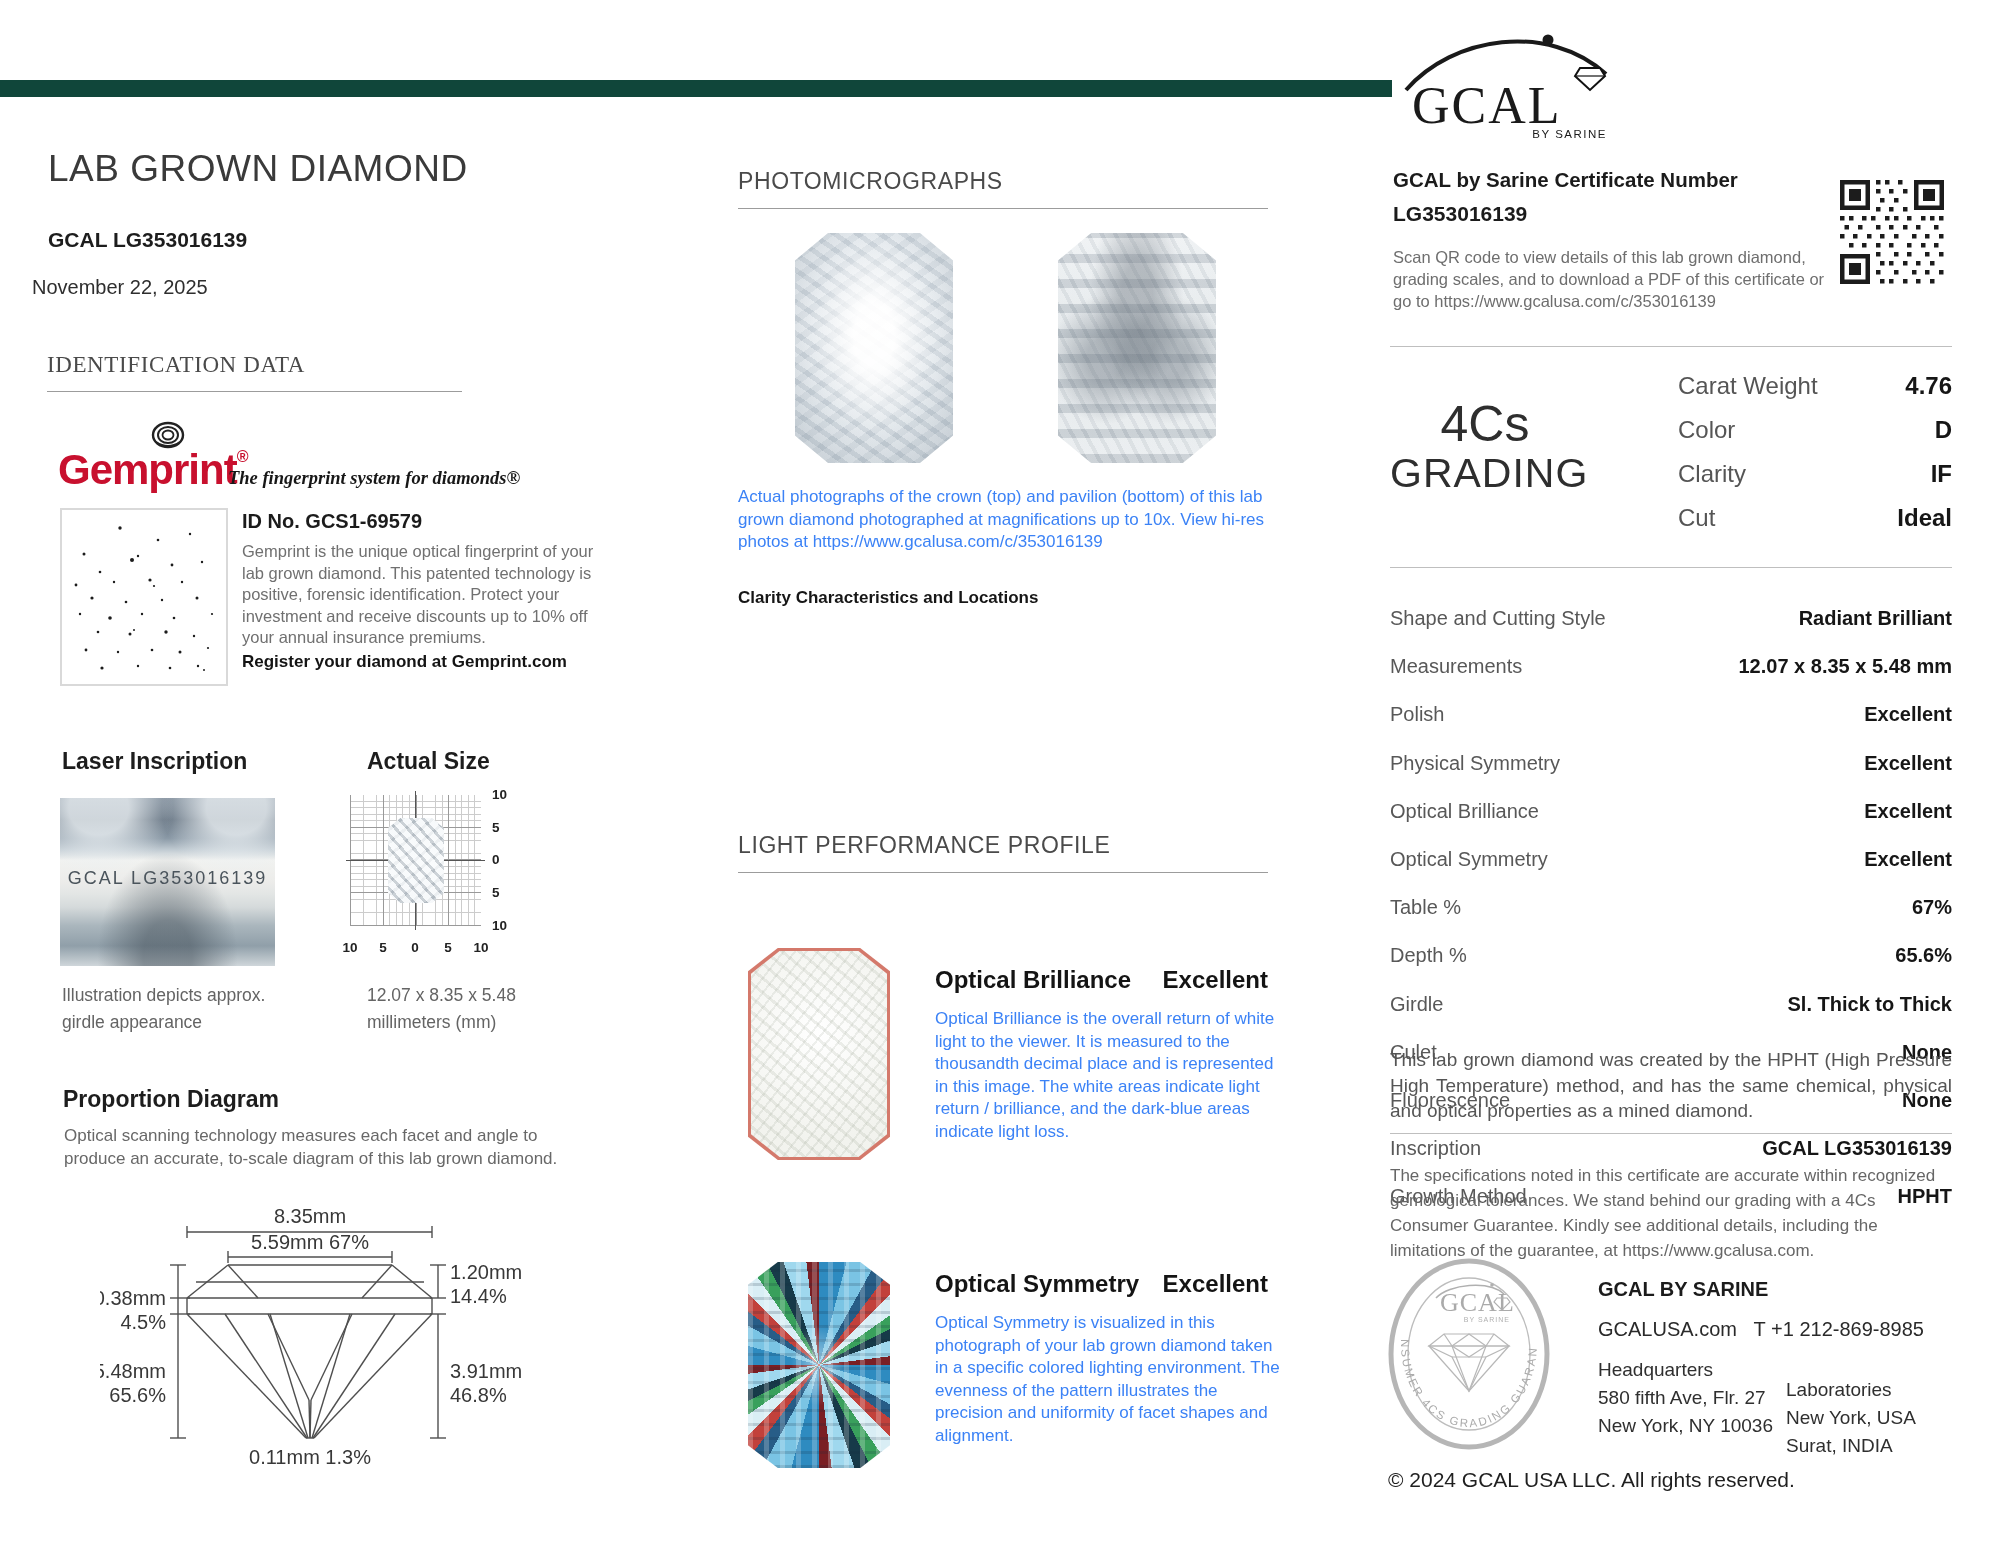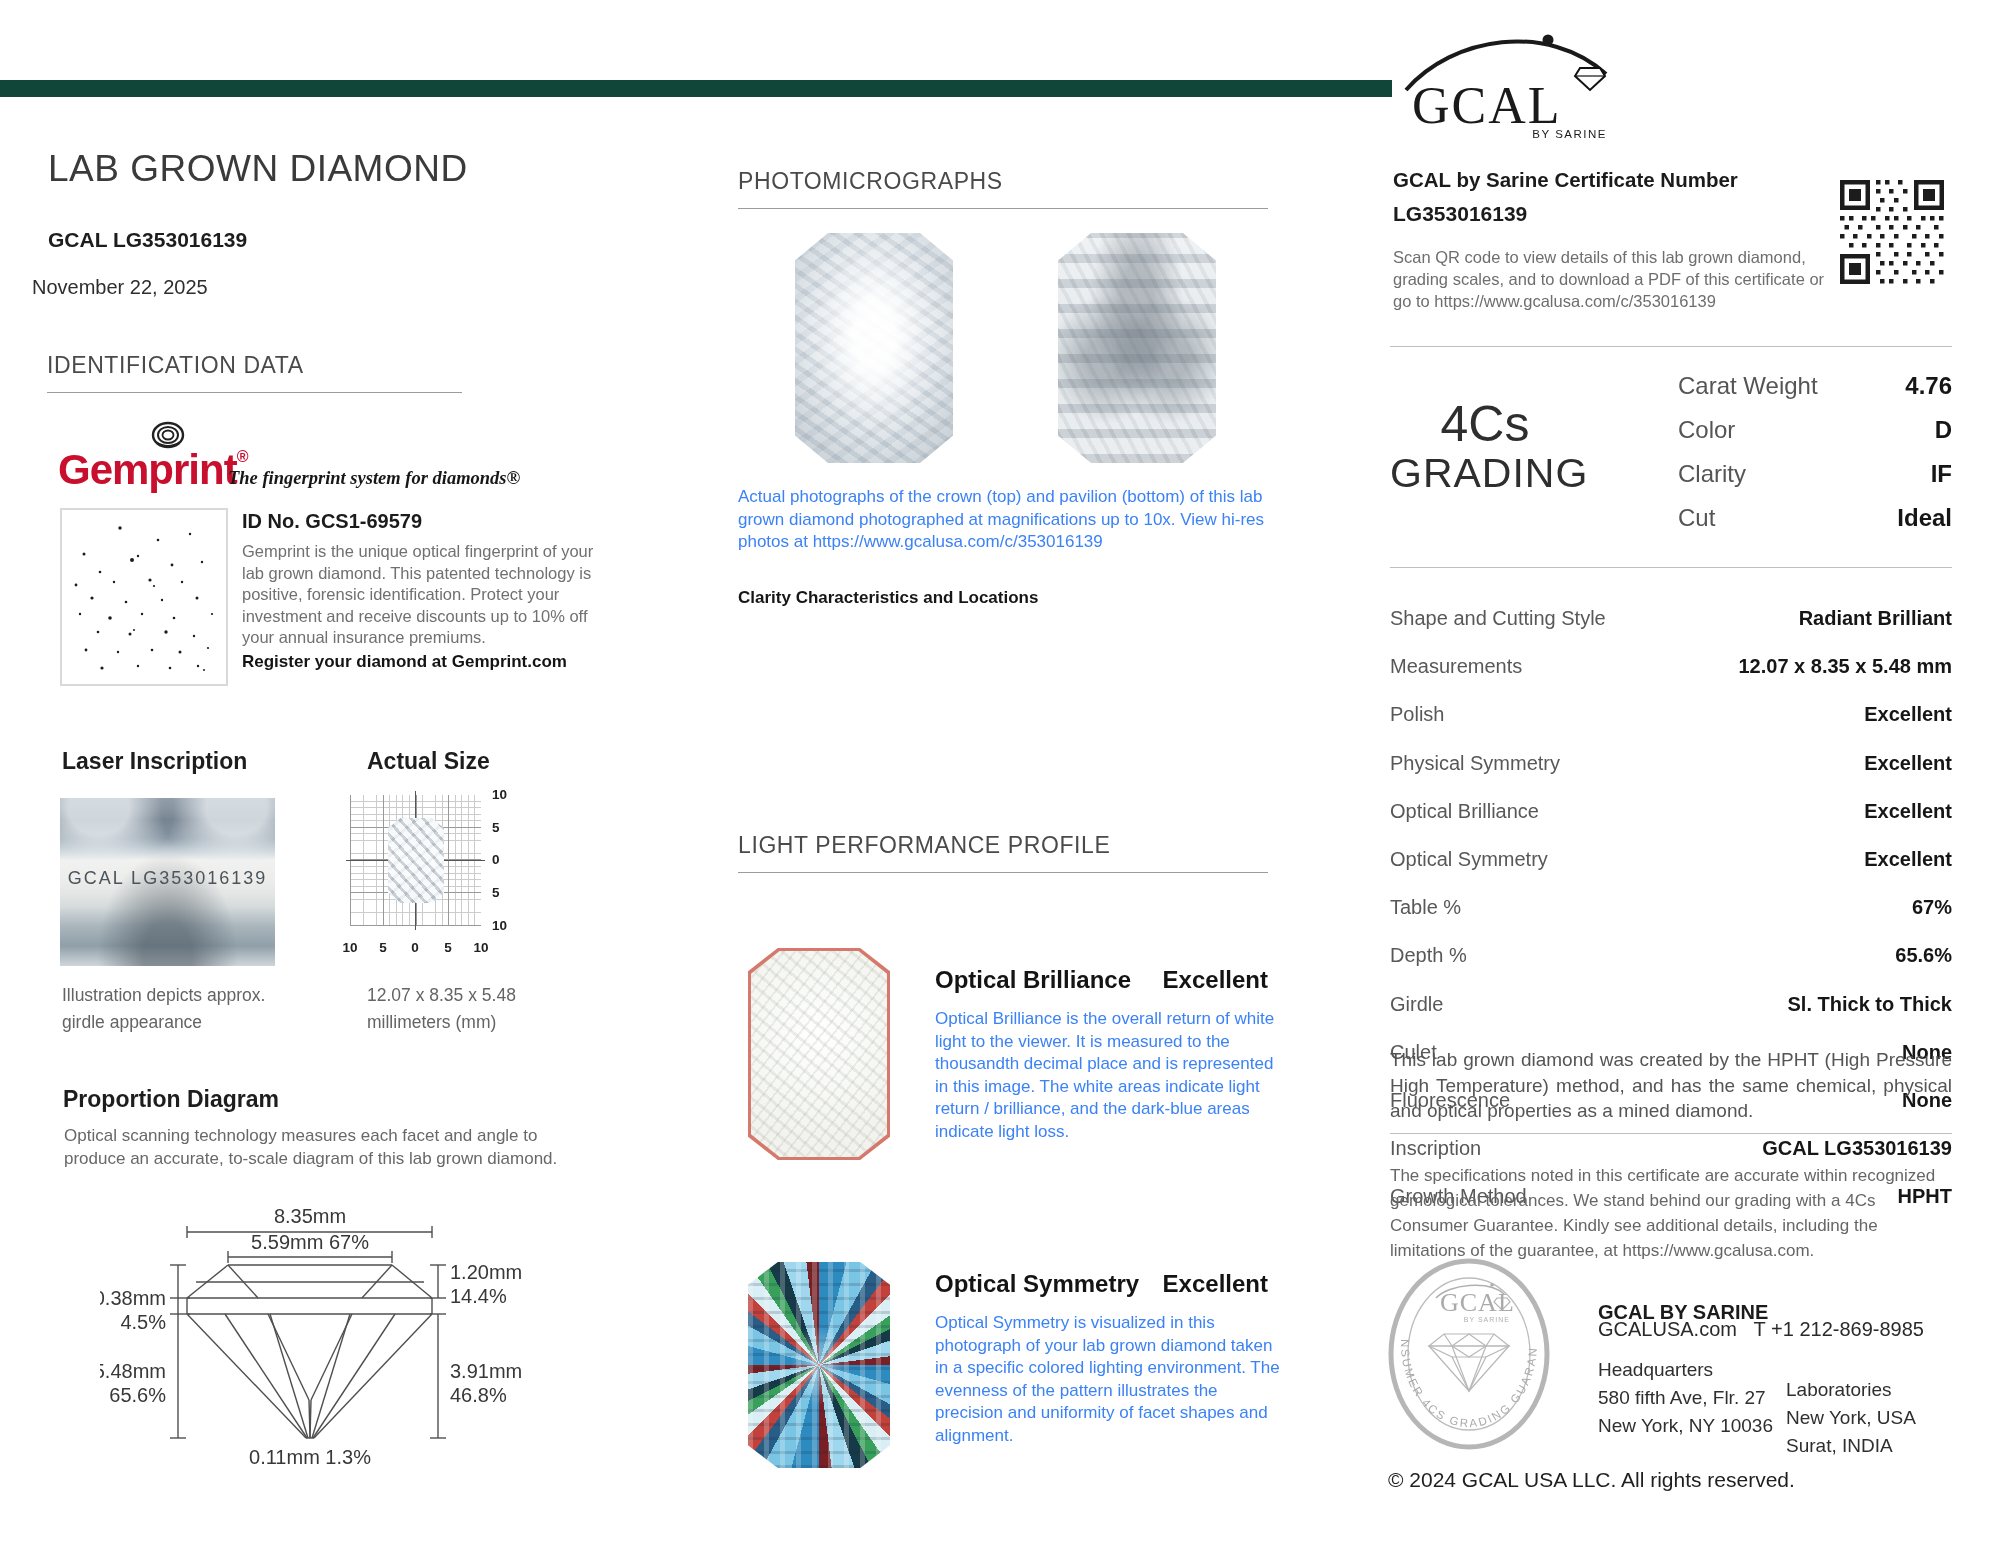--- a/index.html
+++ b/index.html
@@ -11,21 +11,21 @@
            border-bottom:1px solid #9c9c9c; padding-bottom:13px; }
   .sub-h { font-size:23px; font-weight:bold; color:#1d1d1d; }
   .body-t { font-size:17px; line-height:22.5px; color:#3b82f6; }
   .small-t { font-size:16.5px; line-height:21.5px; color:#707070; }
   .green-bar { left:0; top:80px; width:1392px; height:17px; background:#10463a; }
 
   
   .title { left:48px; top:148px; font-size:37px; font-weight:300; color:#3a3a3a; letter-spacing:.5px; }
   .certname { left:48px; top:228px; font-size:21px; font-weight:bold; color:#1d1d1d; }
   .date { left:32px; top:276px; font-size:20px; color:#2e2e2e; }
-  .idhead { left:47px; top:352px; width:415px; }
+  .idhead { left:47px; top:352px; width:415px;font-family:Liberation Serif, serif; }
 
   .gp-logo { left:58px; top:446px; font-size:42px; font-weight:800; letter-spacing:-1px; color:#c8102e; }
   .gp-reg { font-size:16px; vertical-align:22px; }
   .gp-tag { left:228px; top:468px; font-family:"Liberation Serif", serif; font-style:italic;
             font-weight:600; font-size:18.5px; color:#171717; }
   .speckle-box { left:60px; top:508px; width:168px; height:178px; border:2px solid #d9d9d9; background:#fff; }
   .gp-id { left:242px; top:510px; font-size:20px; font-weight:bold; color:#1b1b1b; }
   .gp-desc { left:242px; top:541px; width:352px; }
   .gp-reg-line { left:242px; top:652px; font-size:17px; font-weight:bold; color:#141414; }
 
@@ -125,21 +125,21 @@
   .big4c .l2 { font-size:41px; line-height:46px; letter-spacing:1px; }
   .row4c { display:flex; justify-content:space-between; align-items:baseline; height:44px;margin-left:48px; }
   .row4c .lab { font-size:24px; color:#555; }
   .row4c .val { font-size:24px; font-weight:bold; color:#161616; }
   .specrow { display:flex; justify-content:space-between; align-items:baseline; height:33.2px;margin-top:15px; }
   .specrow .lab { font-size:20px; color:#585858; }
   .specrow .val { font-size:20px; font-weight:bold; color:#161616; }
   .growth-note { left:1390px; top:1028px; width:562px; font-size:19px; line-height:25.5px;
                  color:#555; text-align:justify;margin-top:19px; }
   .guar-note { left:1390px; top:1163px; width:548px; font-size:17px; line-height:25px; color:#666; }
-  .foot-company { left:1598px; top:1278px; font-size:20px; font-weight:bold; color:#1b1b1b;margin-top:23px; }
+  .foot-company { left:1598px; top:1278px; font-size:20px; font-weight:bold; color:#1b1b1b; }
   .foot-contact { left:1598px; top:1318px; font-size:20px; color:#2a2a2a; }
   .foot-col { font-size:19px; line-height:28px; color:#2f2f2f; }
   .copyright { left:1388px; top:1468px; font-size:21px; color:#1f1f1f; }
 </style>
 </head>
 <body>
 
 <div class="abs green-bar"></div>
 
 <svg class="abs" style="left:1398px; top:28px;" width="215" height="112" viewBox="0 0 215 112">

